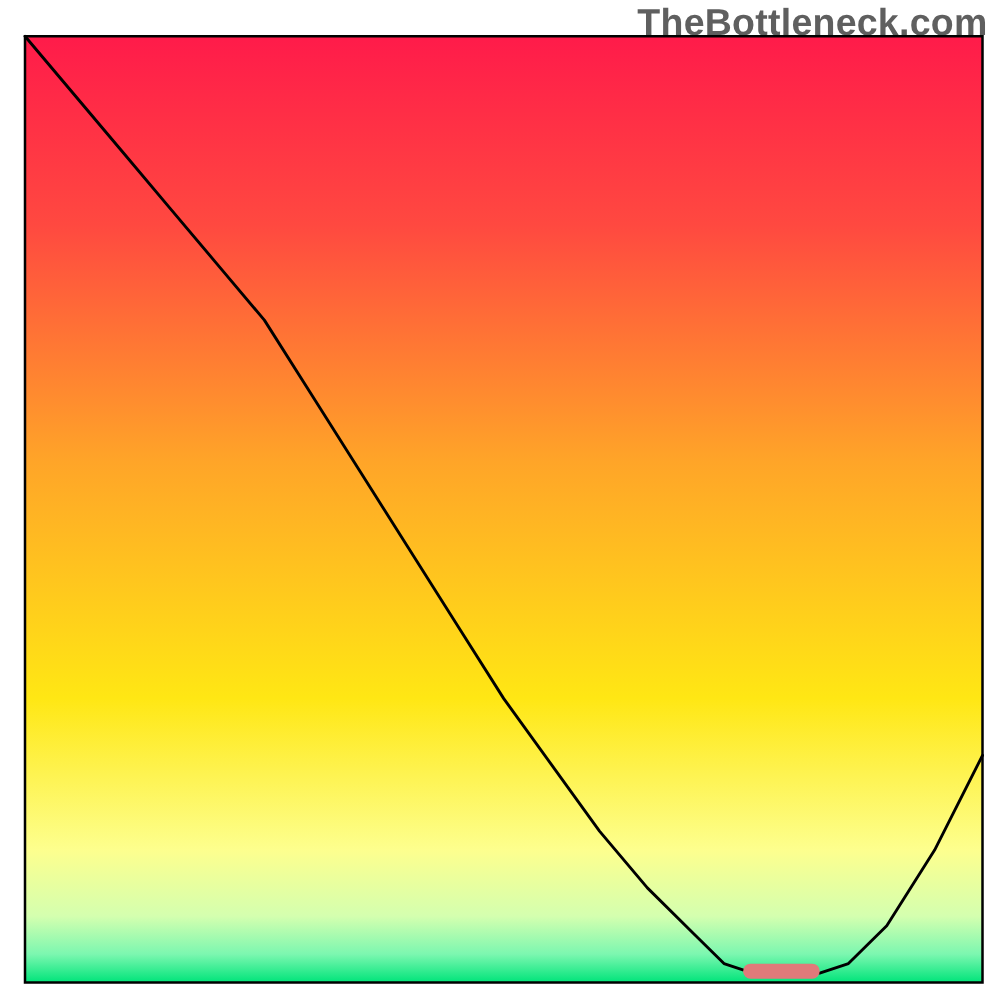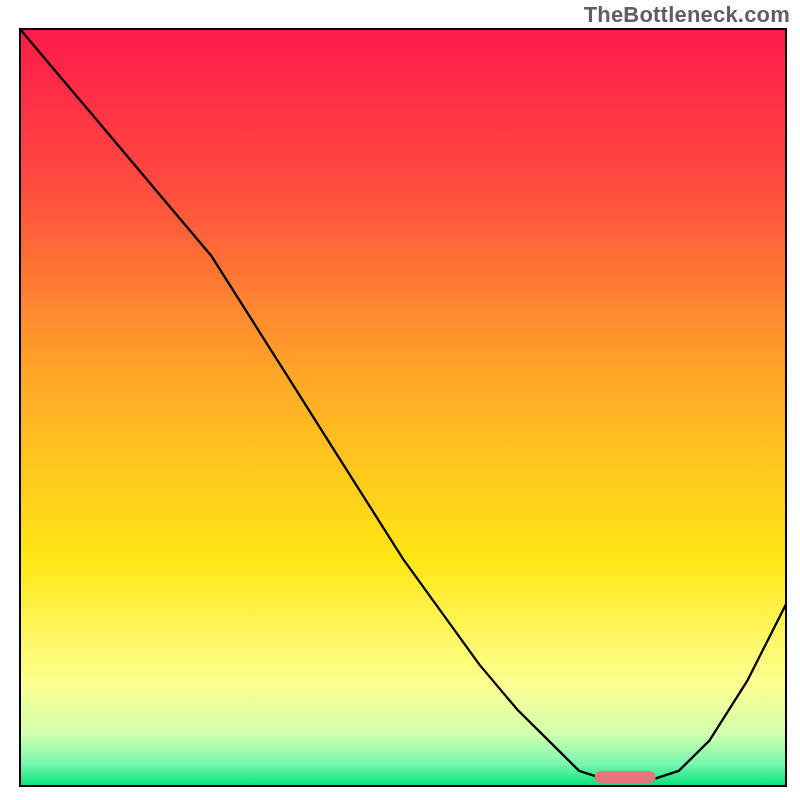--- a/index.html
+++ b/index.html
@@ -12,21 +12,21 @@
   }
   .canvas {
     position: relative;
     width: 800px;
     height: 800px;
   }
   .watermark {
     position: absolute;
     top: 2px;
     right: 10px;
-    font-size: 22px;
+    font-size: 30px;
     font-weight: 600;
     color: #5f5f5f;
     letter-spacing: 0.2px;
   }
   svg {
     position: absolute;
     left: 0;
     top: 0;
   }
 </style>

